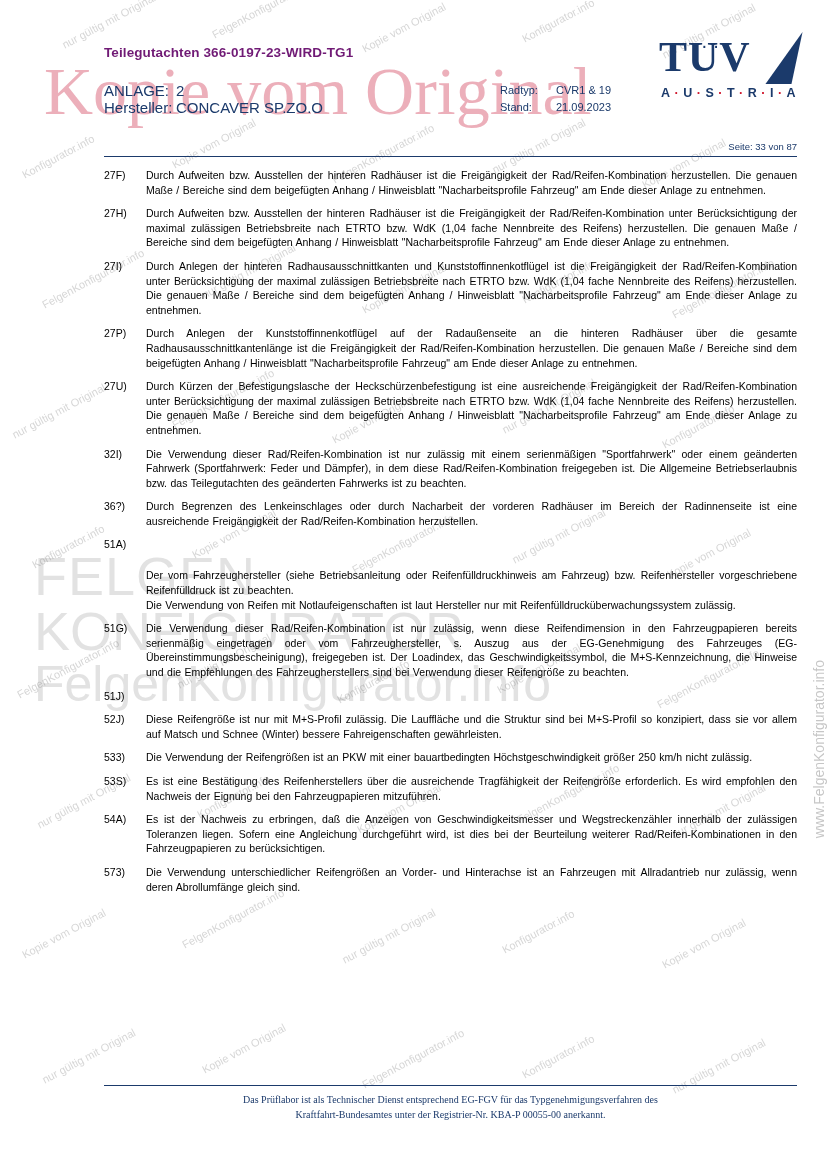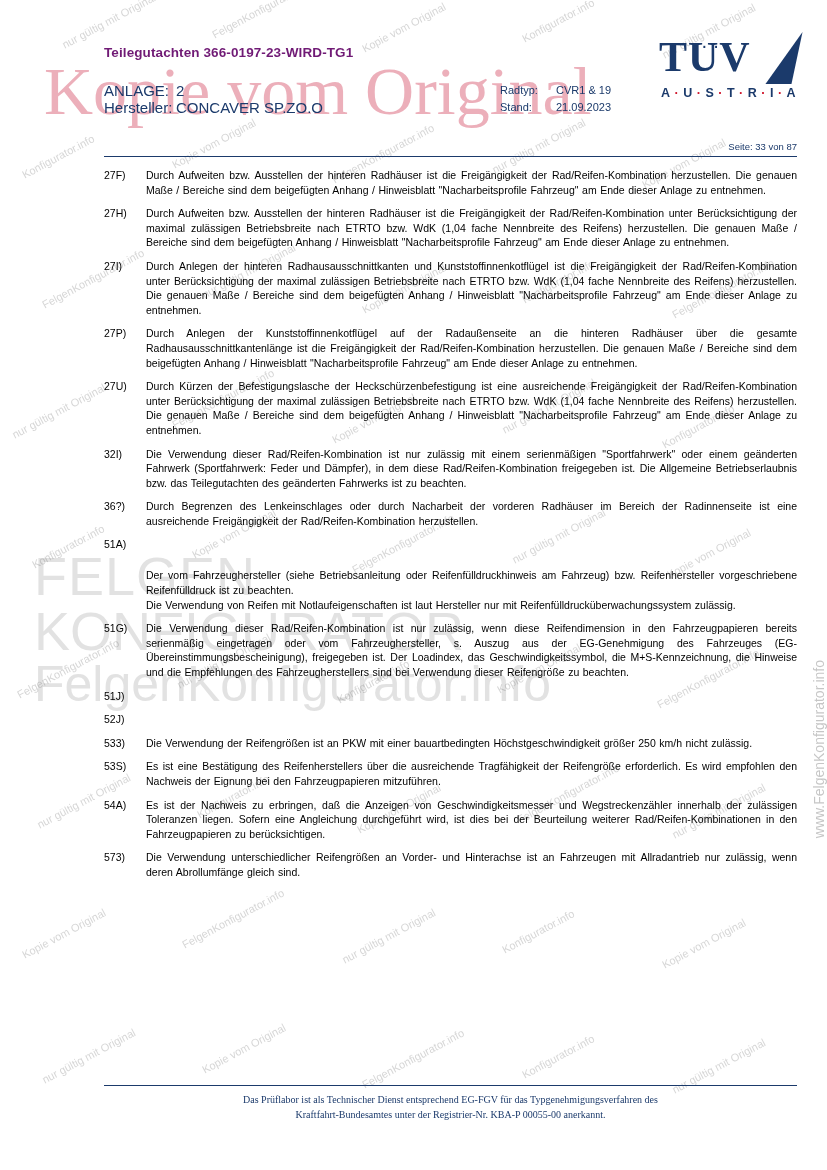--- a/index.html
+++ b/index.html
@@ -368,20 +368,21 @@
     </div>
     <div class="item">
       <div class="code">51G)</div>
       <div class="body">Die Verwendung  dieser Rad/Reifen-Kombination  ist nur zulässig, wenn diese Reifendimension  in den Fahrzeugpapieren  bereits serienmäßig eingetragen oder vom Fahrzeughersteller,  s. Auszug aus der EG-Genehmigung  des Fahrzeuges  (EG-Übereinstimmungsbescheinigung),  freigegeben  ist. Der Loadindex,  das Geschwindigkeitssymbol,  die M+S-Kennzeichnung,  die Hinweise und die Empfehlungen  des Fahrzeugherstellers  sind bei Verwendung  dieser Reifengröße  zu beachten.</div>
     </div>
     <div class="item">
       <div class="code">51J)</div>
     </div>
     <div class="item">
       <div class="code">52J)</div>
+      <div class="body">Diese Reifengröße  ist nur mit M+S-Profil zulässig. Die Lauffläche  und die Struktur sind bei M+S-Profil so konzipiert, dass sie vor allem auf Matsch und Schnee (Winter) bessere Fahreigenschaften  gewährleisten.</div>
     </div>
     <div class="item">
       <div class="code">533)</div>
       <div class="body">Die Verwendung  der Reifengrößen  ist an PKW mit einer bauartbedingten  Höchstgeschwindigkeit größer 250 km/h nicht zulässig.</div>
     </div>
     <div class="item">
       <div class="code">53S)</div>
       <div class="body">Es ist eine Bestätigung des Reifenherstellers  über die ausreichende  Tragfähigkeit  der Reifengröße erforderlich.  Es wird empfohlen  den Nachweis  der Eignung  bei den Fahrzeugpapieren  mitzuführen.</div>
     </div>
     <div class="item">

